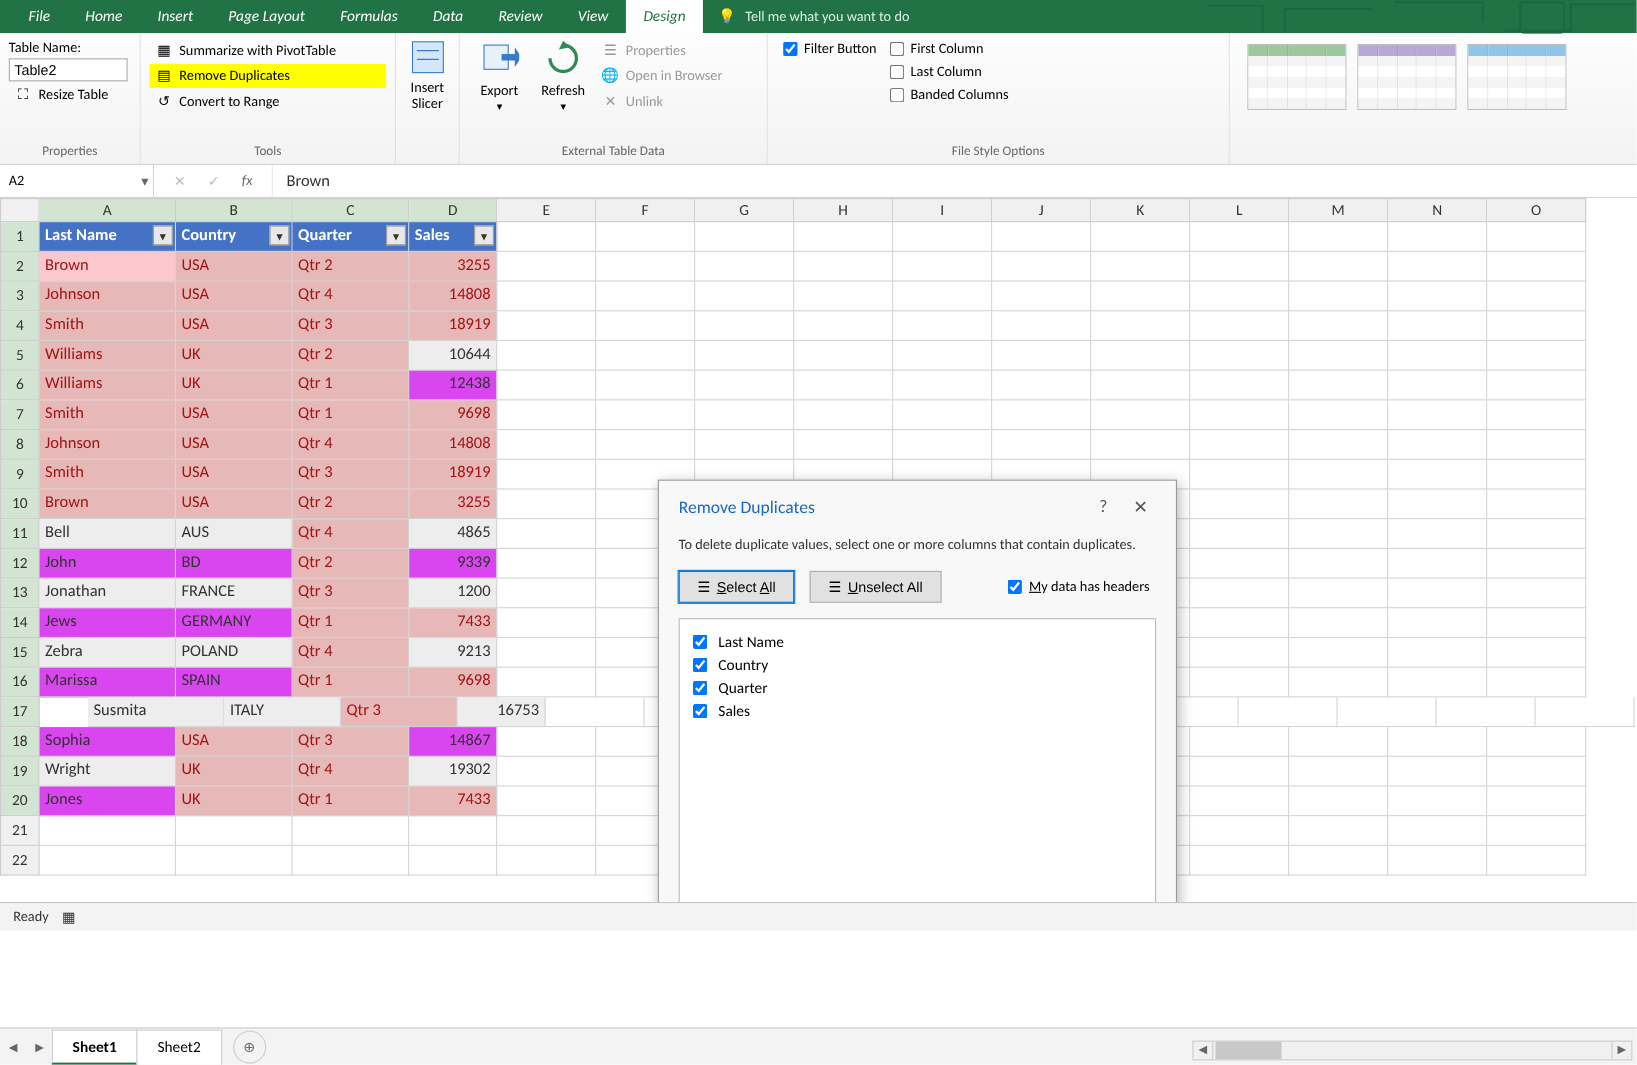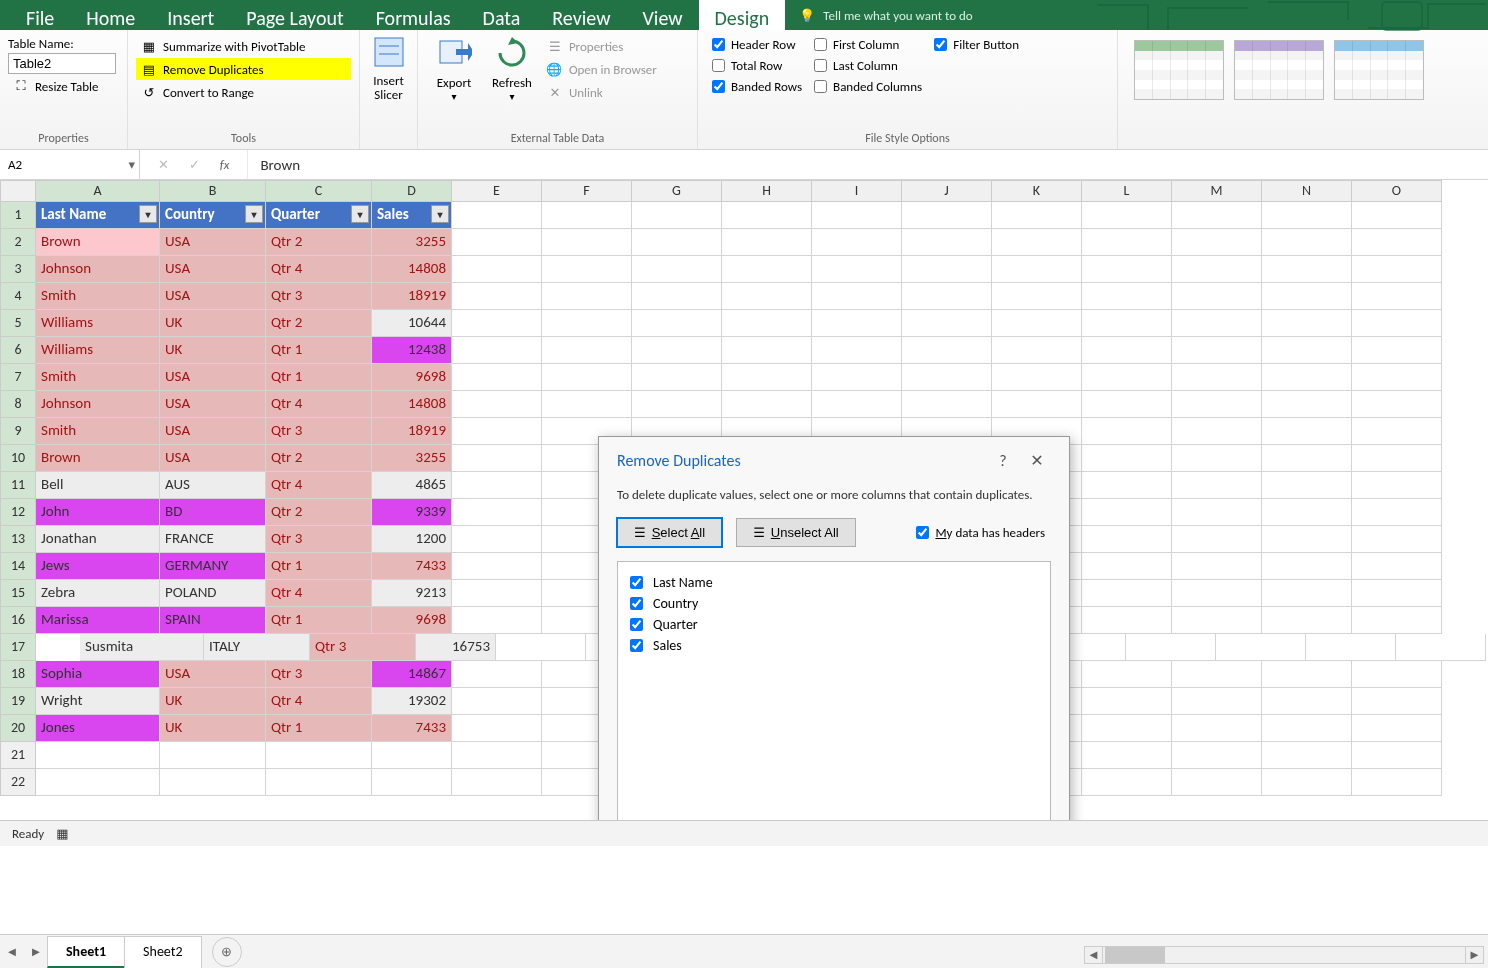--- a/index.html
+++ b/index.html
@@ -1,20 +1,20 @@
 <!DOCTYPE html>
 <html><head>
 <meta charset="utf-8">
 <style>
   * { box-sizing: border-box; margin: 0; padding: 0; }
   html, body { width: 1488px; height: 968px; font-family: "Segoe UI", Calibri, Arial, sans-serif; font-size: 13px; overflow: hidden; background:#fff; }
 
   
   .ribbon-tabs { background: #217346; height: 30px; display:flex; align-items:stretch; color:#fff; padding-left:10px; }
-  .ribbon-tabs .tab { padding:6px 16px; cursor:pointer; font-size:20px; }
+  .ribbon-tabs .tab { padding:6px 16px; cursor:pointer; font-size:14px;font-style:italic; }
   .ribbon-tabs .tab.active { background:#fff; color:#217346; }
   .tellme { display:flex; align-items:center; padding:0 14px; color:#d8efe2; }
   .tellme .bulb { margin-right:8px; }
 
   
   .ribbon { height:120px; border-bottom:1px solid #d4d4d4; background:linear-gradient(#fdfdfd,#f3f3f3); display:flex; }
   .group { border-right:1px solid #e1e1e1; display:flex; flex-direction:column; justify-content:space-between; padding:4px 8px 2px 8px; }
   .group-title { font-size:12px; color:#666; text-align:center; padding:2px 0; }
   .btn-small { display:flex; align-items:center; padding:2px 4px; cursor:pointer; white-space:nowrap; margin:1px 0;}
   .btn-small .icn { width:18px; height:18px; margin-right:5px; display:inline-flex; align-items:center; justify-content:center; font-size:13px; }
@@ -219,49 +219,35 @@
       </div>
     </div>
     <div class="group-title">External Table Data</div>
   </div>
 
   <div class="group" style="width:420px">
     <div style="display:flex">
       <div>
         <label class="chk">
             <input type="checkbox" checked="" style="">
-            <span>Header Row</span>
-          </label>
-        <label class="chk">
-            <input type="checkbox" style="">
-            <span>Total Row</span>
-          </label>
-        <label class="chk">
-            <input type="checkbox" checked="" style="">
-            <span>Banded Rows</span>
+            <span>Filter Button</span>
           </label>
       </div>
       <div>
         <label class="chk">
             <input type="checkbox" style="">
             <span>First Column</span>
           </label>
         <label class="chk">
             <input type="checkbox" style="">
             <span>Last Column</span>
           </label>
         <label class="chk">
             <input type="checkbox" style="">
             <span>Banded Columns</span>
-          </label>
-      </div>
-      <div>
-        <label class="chk">
-            <input type="checkbox" checked="" style="">
-            <span>Filter Button</span>
           </label>
       </div>
     </div>
     <div class="group-title">File Style Options</div>
   </div>
 
   <div class="group" style="flex:1; border-right:none">
     <div class="styles-gallery" id="styles-gallery">
         <div class="style-swatch">
           <div class="srow">

